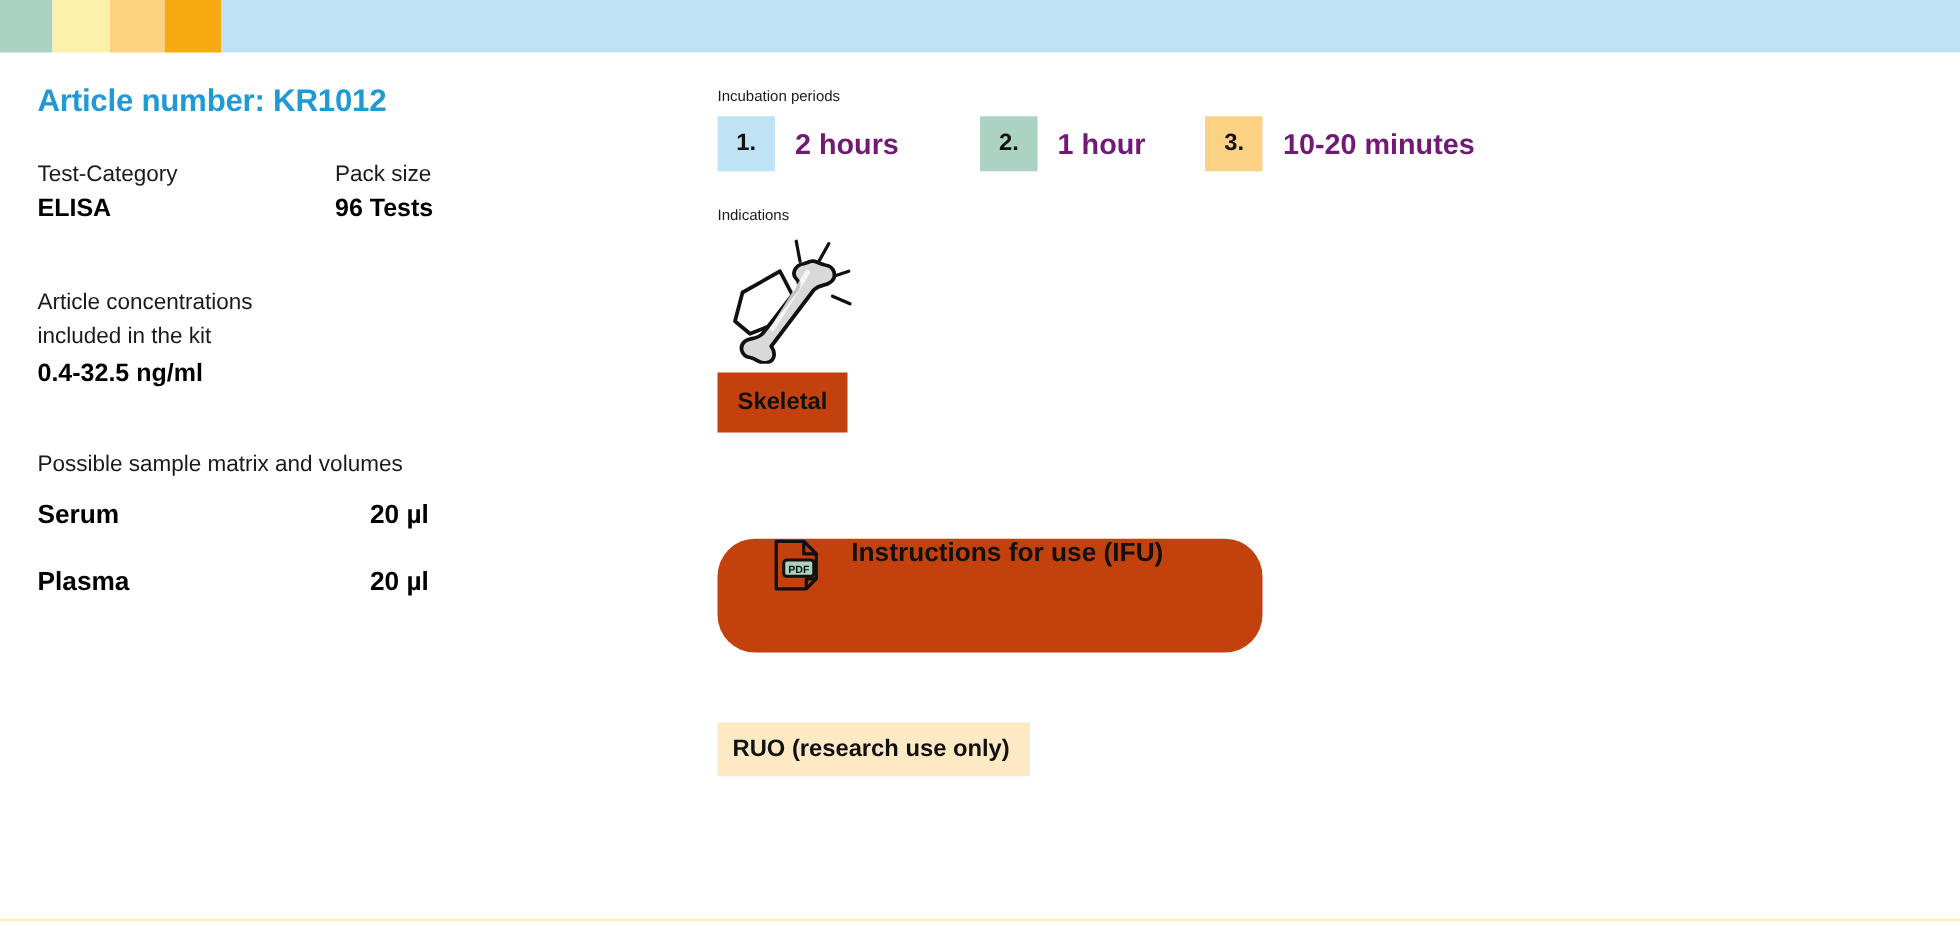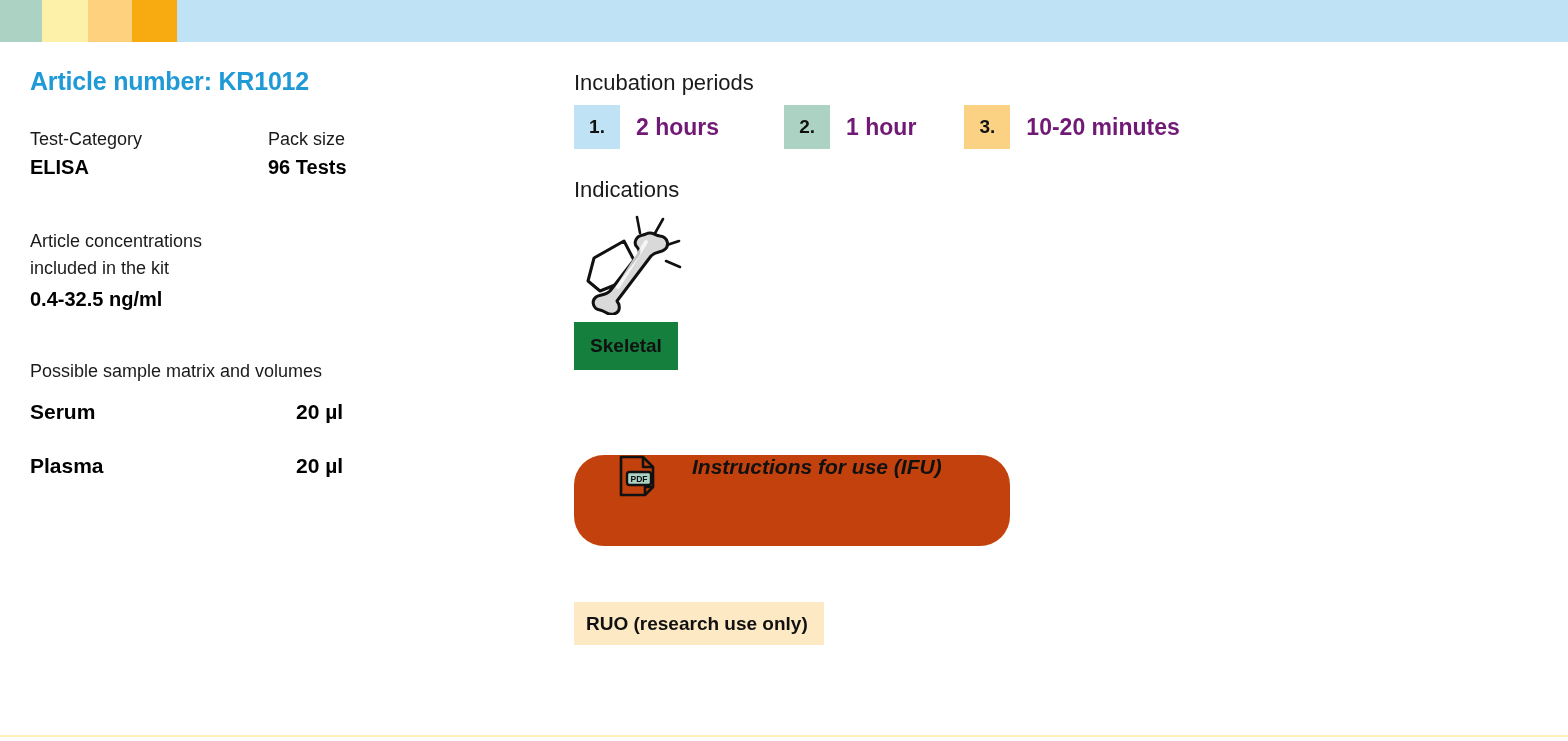--- a/index.html
+++ b/index.html
@@ -95,21 +95,21 @@
   }
 
   
   .col-right {
     position: absolute;
     left: 574px;
     top: 0;
     width: 960px;
   }
   .sec-label {
-    font-size: 22px;
+    font-size: 12px;
     color: #1a1a1a;
     font-weight: normal;
   }
 
   .incubation { margin-top: 40px; }
   .incubation .sec-label { margin-bottom: 9px; }
   .inc-list { display: flex; align-items: stretch; }
   .inc-item { display: flex; align-items: center; }
   .inc-num {
     width: 46px; height: 44px;
@@ -129,42 +129,41 @@
   .indications { margin-top: 28px; }
   .indications .sec-label { margin-bottom: 8px; }
   .bone-wrap {
     width: 110px; height: 104px;
     margin-left: 6px;
     margin-top: 6px;
   }
   .ind-badge {
     margin-top: 7px;
     width: 104px; height: 48px;
-    background: #15803d;
+    background: #c2410c;
     display: flex; align-items: center; justify-content: center;
     font-size: 19px; font-weight: bold; color: #111;
   }
 
   .ifu-button {
     margin-top: 85px;
     width: 436px; height: 91px;
     background: #c2410c;
     display: flex; align-items: flex-start;
     cursor: pointer;
     border-radius: 30px;
   }
   .ifu-icon {
     width: 36px; height: 42px;
     margin-left: 45px;
     flex: none;
   }
   .ifu-label {
     font-size: 21px; font-weight: bold; color: #111;
-    margin-left: 37px;
-    font-style: italic;
+    margin-left: 26px;
   }
 
   .regulatory { margin-top: 56px; }
   .regulatory .sec-label { margin-bottom: 8px; }
   .reg-badge {
     width: 250px; height: 43px;
     background: #fdeac4;
     display: flex; align-items: center;
     font-size: 19px; font-weight: bold; color: #111;
     padding-left: 12px;

